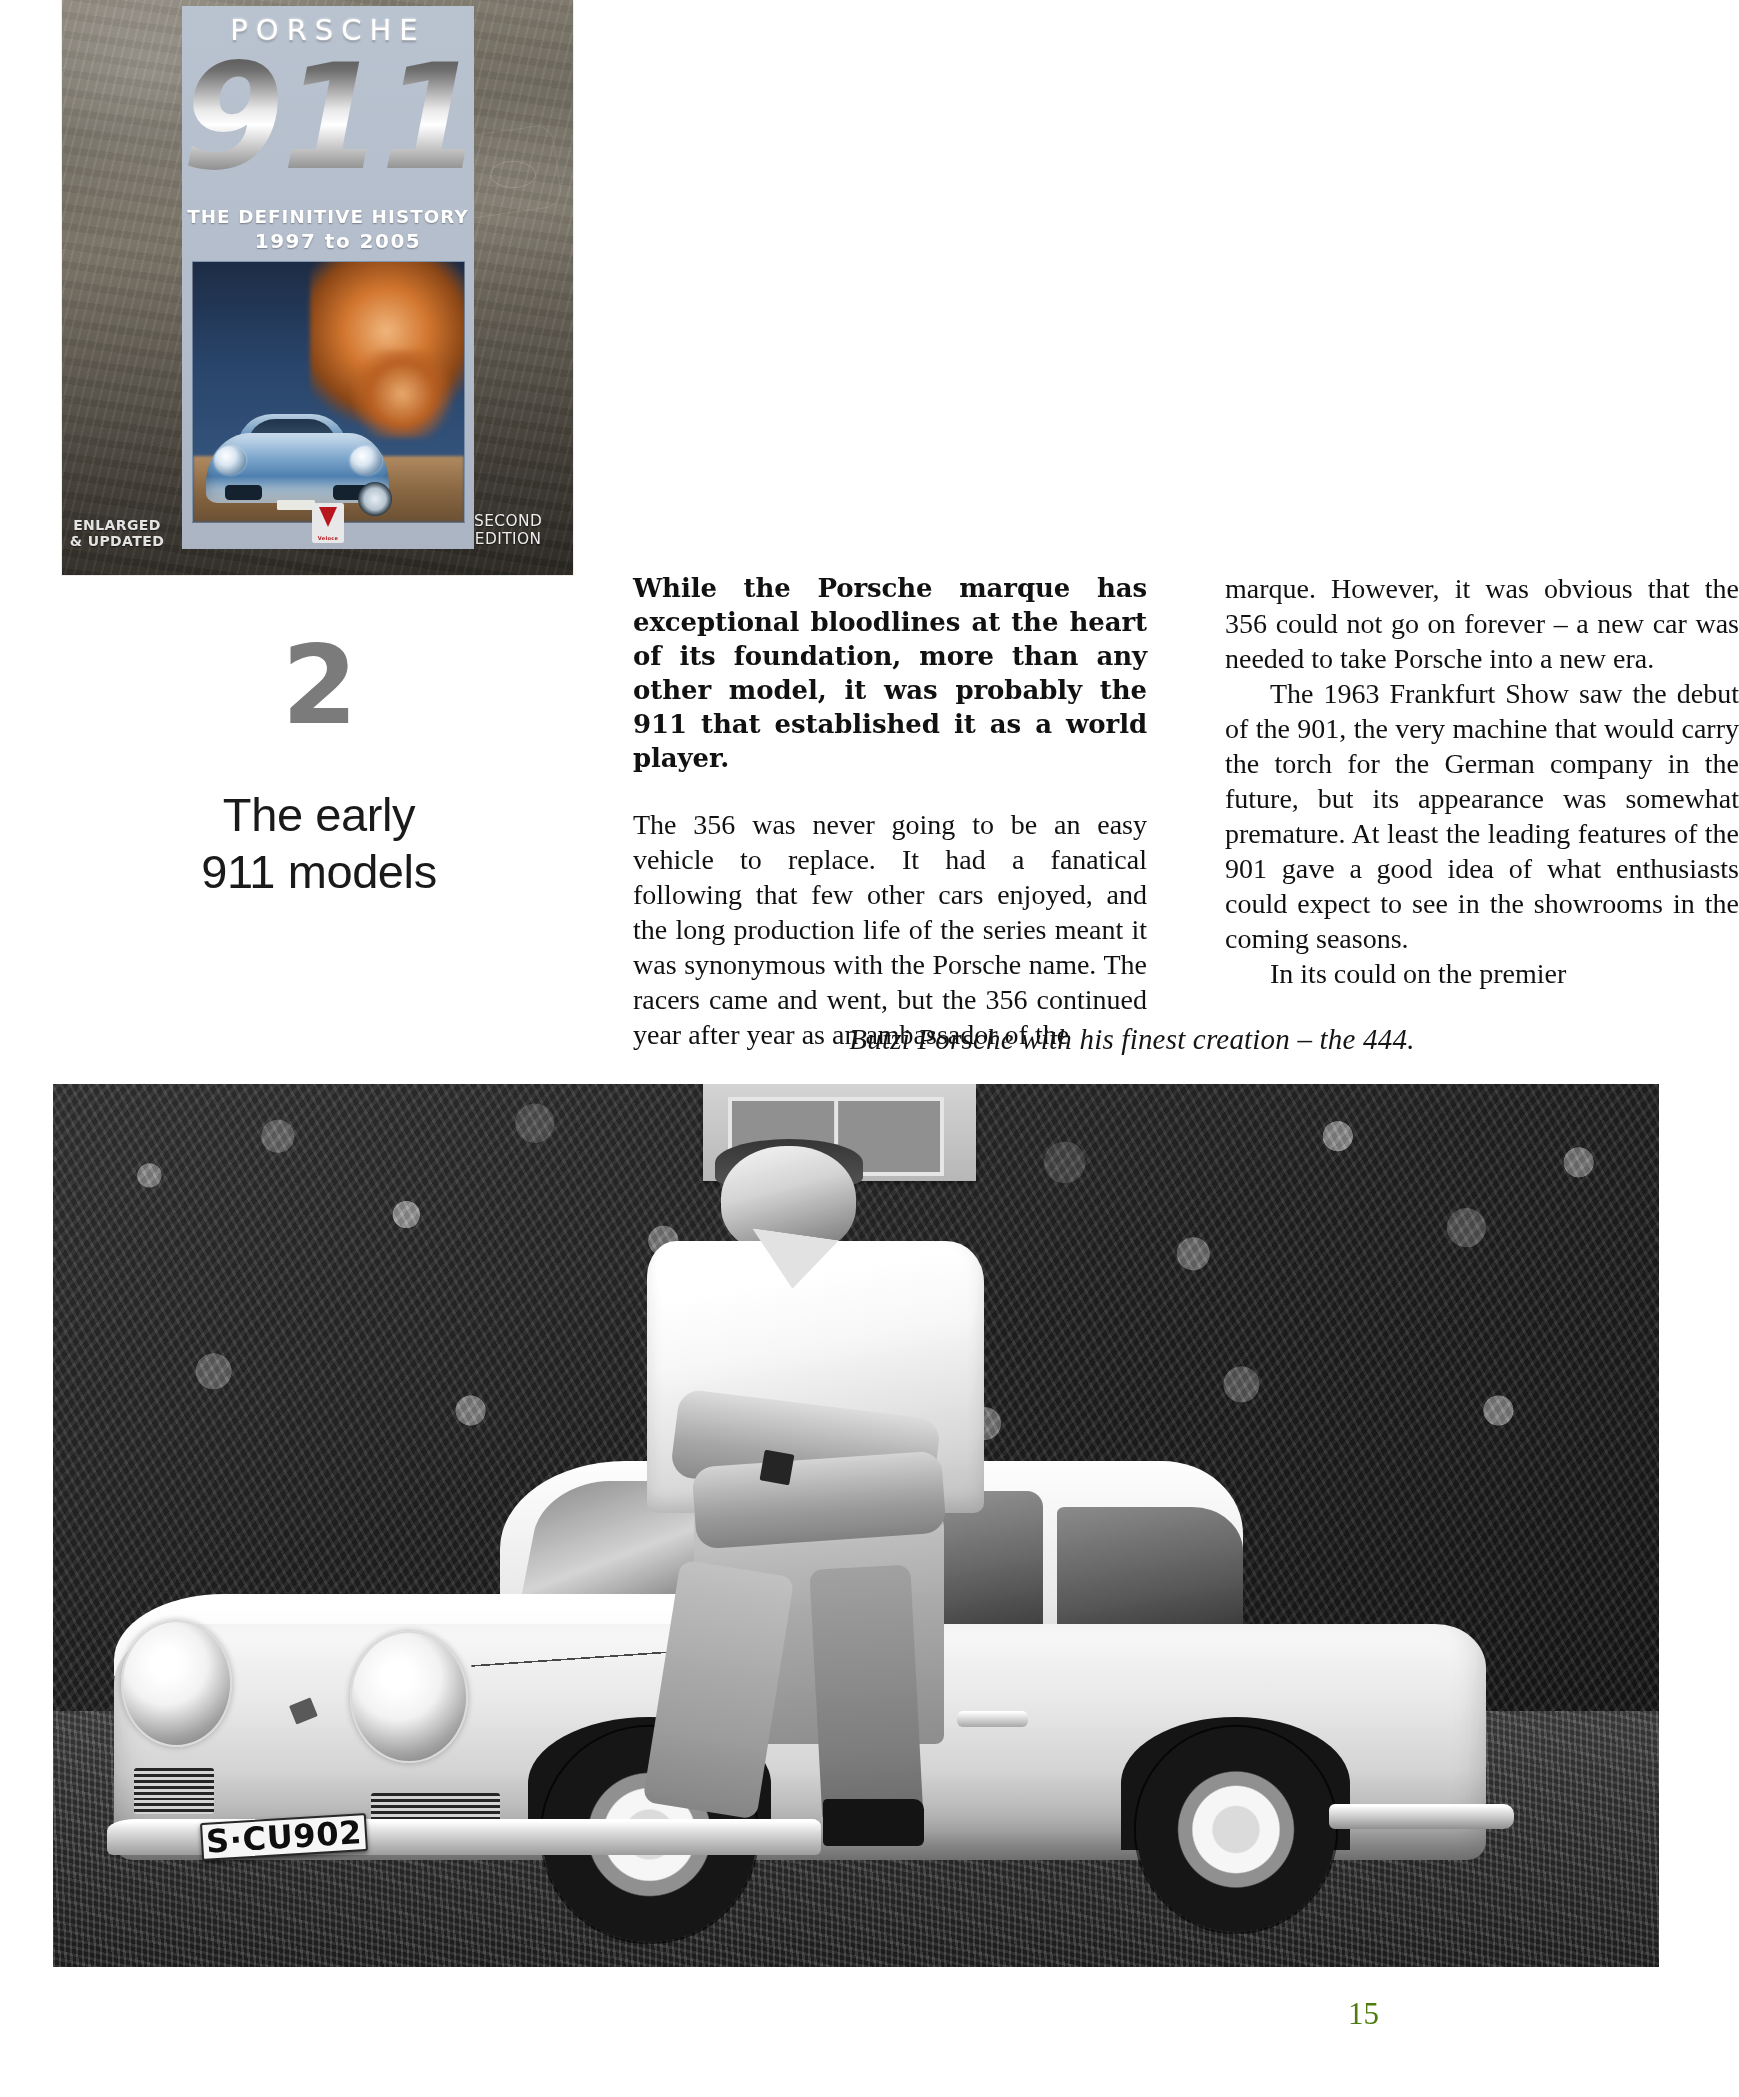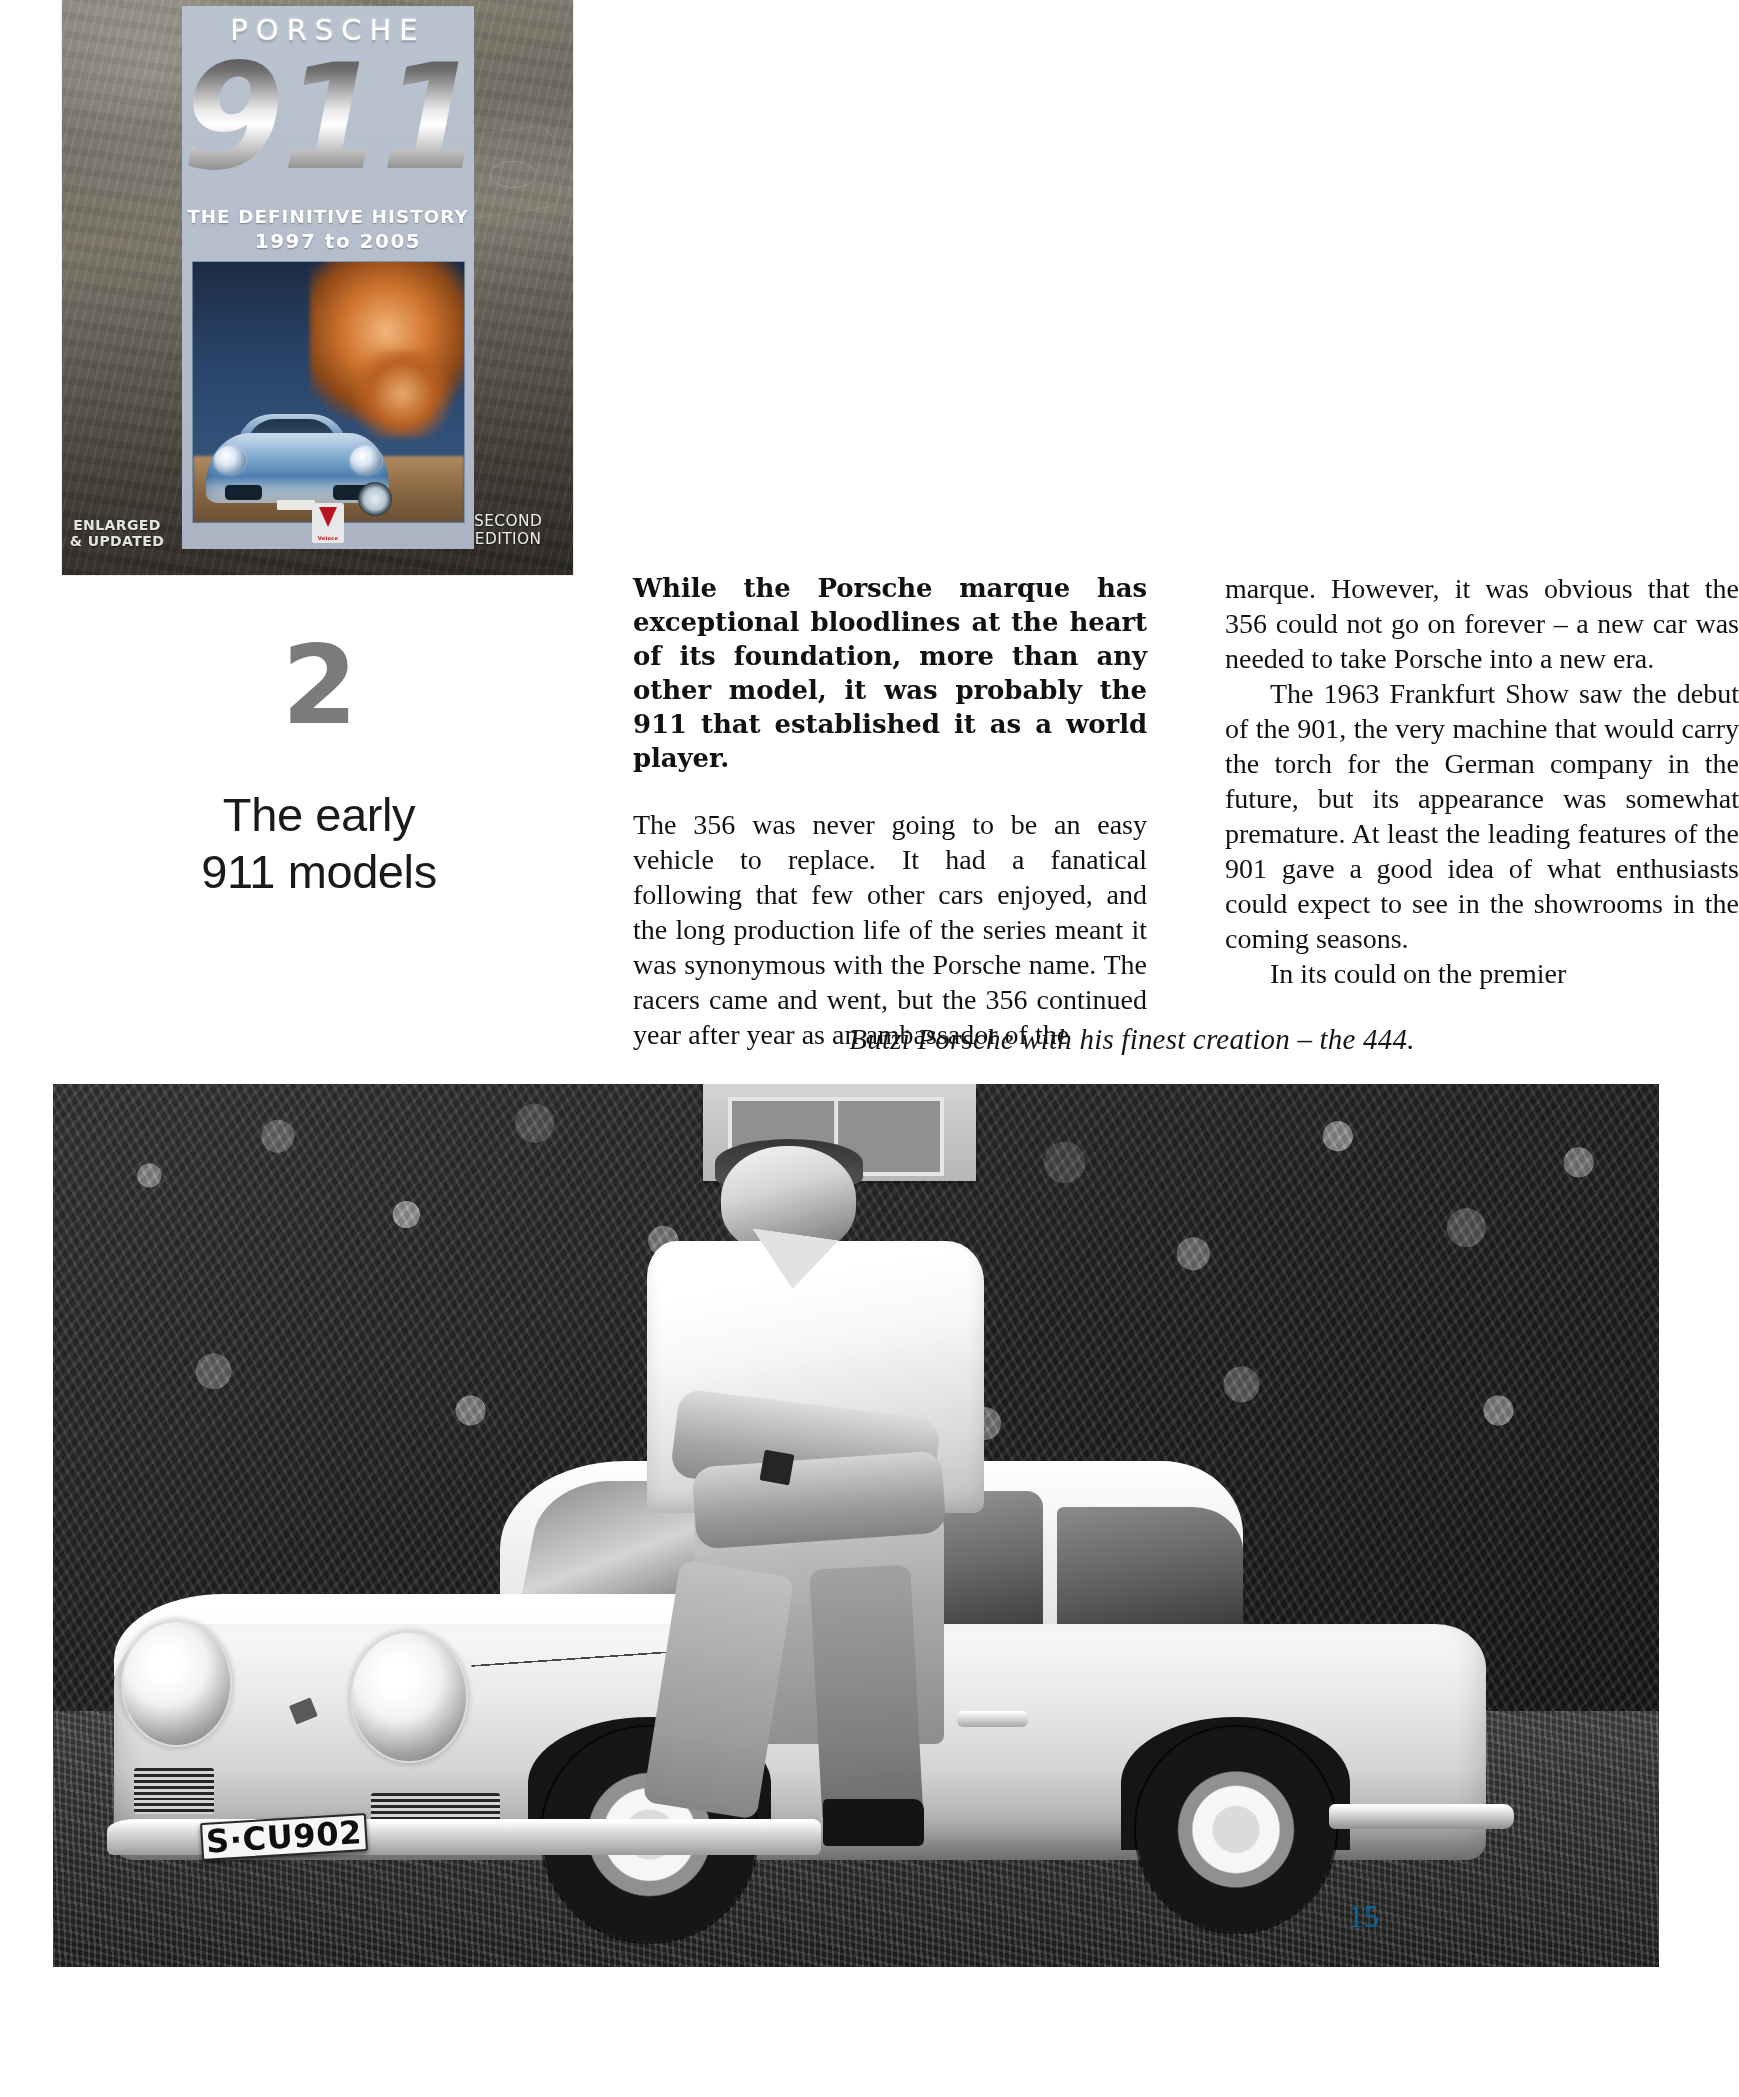--- a/index.html
+++ b/index.html
@@ -653,24 +653,24 @@
     left: 52%; top: 96%;
     width: 30%; height: 7%;
     background: #1a1a1a;
     border-radius: 4.4px 10.3px 5.9px 4.4px;
   }
 
   
   #page-number {
     position: absolute;
     left: 1348px;
-    top: 1899px;
+    top: 1996px;
     font-family: "Liberation Serif", serif;
     font-size: 31px;
-    color: #0369a1;
+    color: #4d7c0f;
   }
 </style>
 </head>
 <body>
 
 <div id="book-cover">
   <div class="cover-bg"></div>
   <div class="cover-sketch"></div>
   <div class="cover-sketch2"></div>
   <div class="cover-sketch3"></div>

